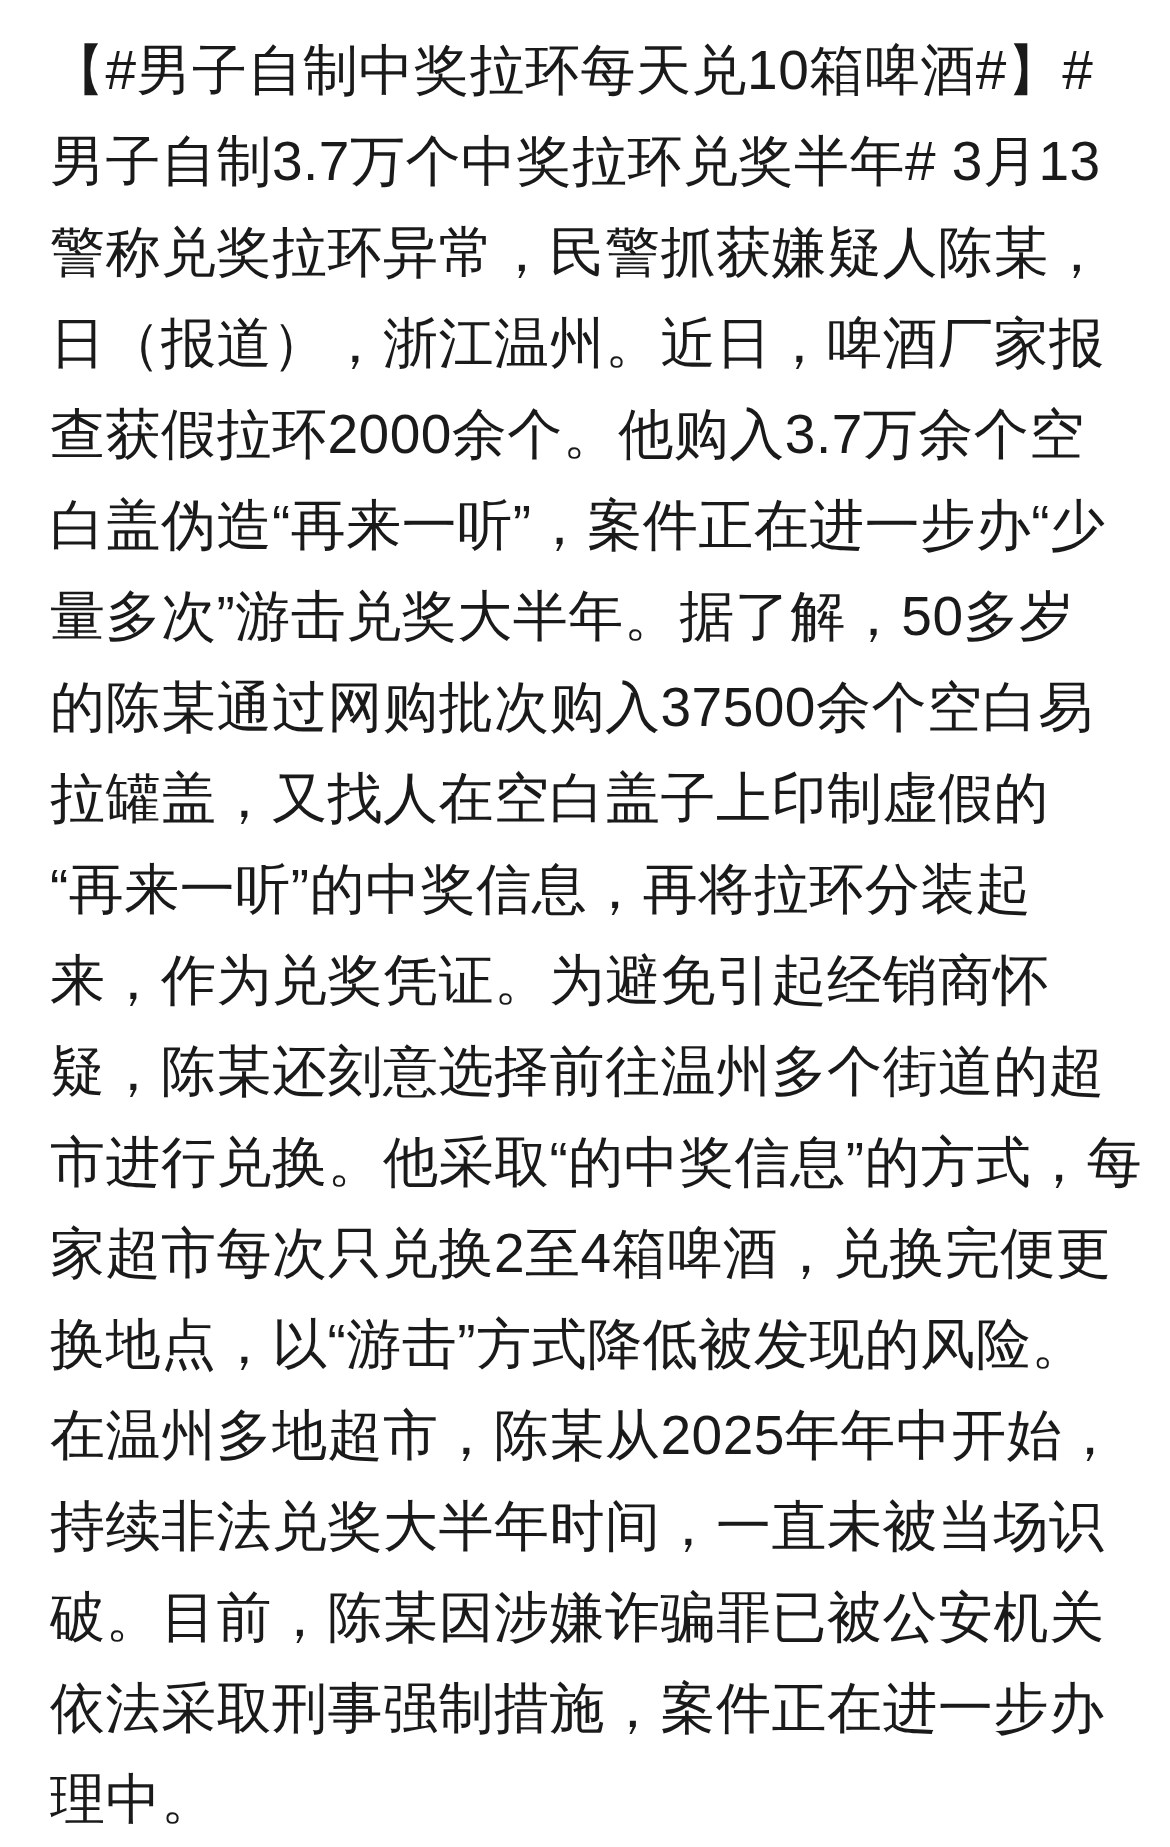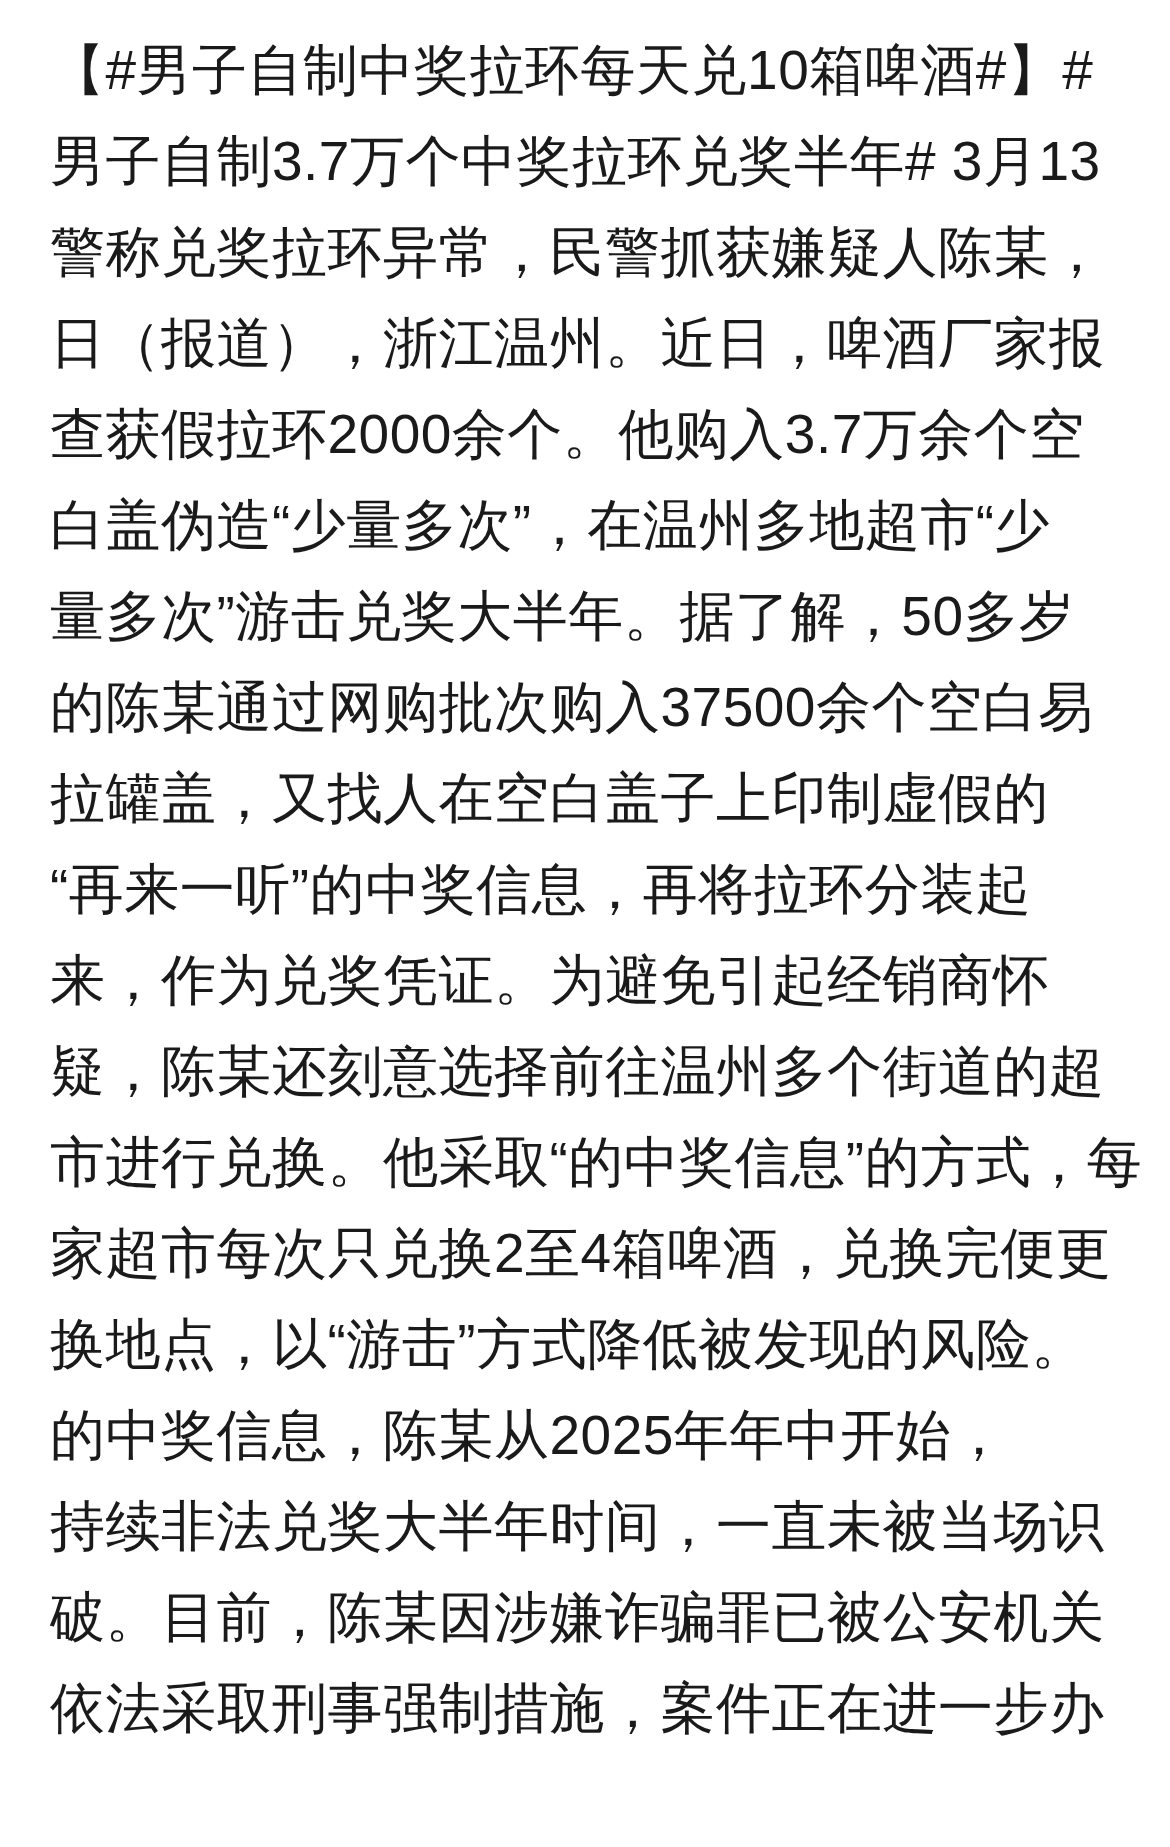--- a/index.html
+++ b/index.html
@@ -30,27 +30,28 @@
 </style>
 </head>
 <body>
 
 <main class="article">
   <div class="text-line">【#男子自制中奖拉环每天兑10箱啤酒#】#</div>
   <div class="text-line">男子自制3.7万个中奖拉环兑奖半年# 3月13</div>
   <div class="text-line">警称兑奖拉环异常，民警抓获嫌疑人陈某，</div>
   <div class="text-line">日（报道），浙江温州。近日，啤酒厂家报</div>
   <div class="text-line">查获假拉环2000余个。他购入3.7万余个空</div>
-  <div class="text-line">白盖伪造“少量多次”，在温州多地超市“少</div>
+  <div class="text-line">白盖伪造“再来一听”，案件正在进一步办“少</div>
   <div class="text-line">量多次”游击兑奖大半年。据了解，50多岁</div>
   <div class="text-line">的陈某通过网购批次购入37500余个空白易</div>
   <div class="text-line">拉罐盖，又找人在空白盖子上印制虚假的</div>
   <div class="text-line">“再来一听”的中奖信息，再将拉环分装起</div>
   <div class="text-line">来，作为兑奖凭证。为避免引起经销商怀</div>
   <div class="text-line">疑，陈某还刻意选择前往温州多个街道的超</div>
   <div class="text-line">市进行兑换。他采取“的中奖信息”的方式，每</div>
   <div class="text-line">家超市每次只兑换2至4箱啤酒，兑换完便更</div>
   <div class="text-line">换地点，以“游击”方式降低被发现的风险。</div>
-  <div class="text-line">的中奖信息，陈某从2025年年中开始，</div>
+  <div class="text-line">在温州多地超市，陈某从2025年年中开始，</div>
   <div class="text-line">持续非法兑奖大半年时间，一直未被当场识</div>
   <div class="text-line">破。目前，陈某因涉嫌诈骗罪已被公安机关</div>
   <div class="text-line">依法采取刑事强制措施，案件正在进一步办</div>
+  <div class="text-line">理中。</div>
 </main>
 
 </body></html>

